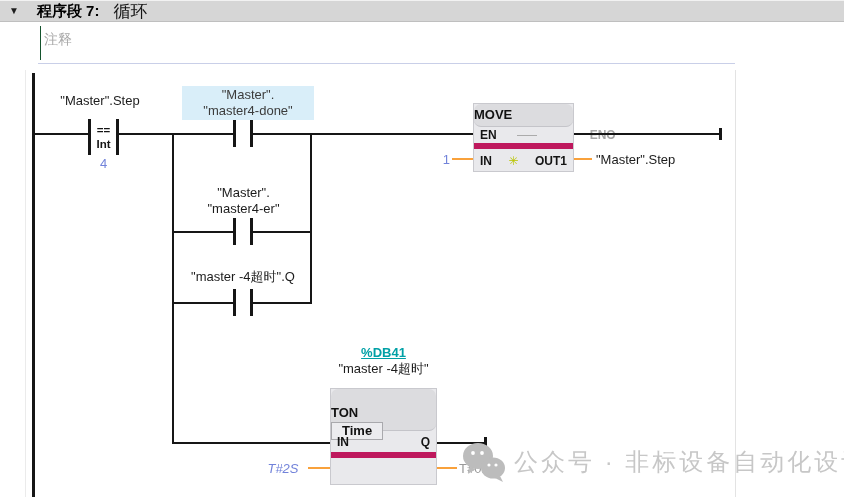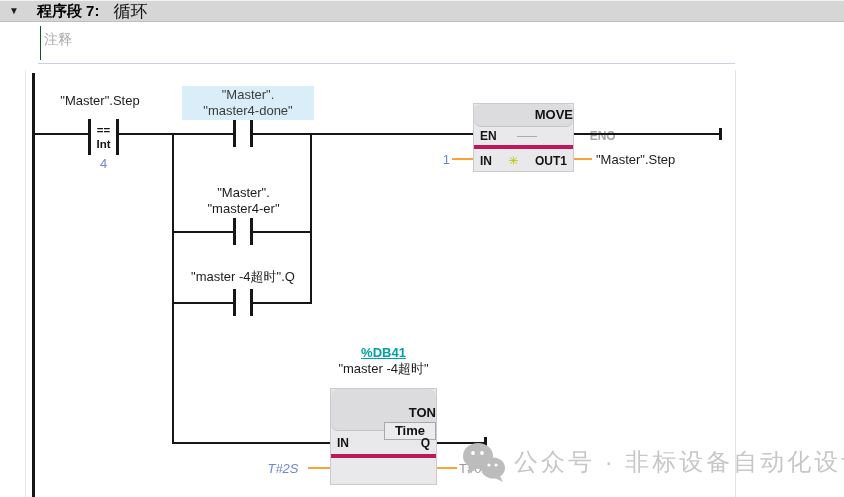--- a/index.html
+++ b/index.html
@@ -52,31 +52,31 @@
   .blue{color:var(--operand-blue);}
   .teal-txt{color:var(--teal);font-weight:bold;text-decoration:underline;}
   .gray-txt{color:var(--et-gray);}
 
   
   .block{
     background:var(--block-bg);border:1px solid var(--block-border);box-sizing:border-box;
   }
   .block-head{
     background:var(--block-header-bg);border-bottom:1px solid #c4c4c9;
-    text-align:right;font-weight:bold;font-size:13px;color:#111;border-radius:7px;
+    text-align:left;font-weight:bold;font-size:13px;color:#111;border-radius:7px;
   }
   .brow{
     display:flex;justify-content:space-between;align-items:center;
     padding:0 6px;font-size:12px;font-weight:bold;color:#141414;box-sizing:border-box;
   }
   .brow .mid{flex:1;display:flex;justify-content:center;align-items:center;}
   .eno{color:var(--eno-gray);padding-left:33px;}
   .dash{width:20px;height:1px;background:#ababab;}
   .star{color:var(--star-green);font-size:12px;font-weight:normal;}
-  .rowline{border-bottom:4px solid #be185d;gap:20px;}
+  .rowline{border-bottom:6px solid #be185d;gap:20px;}
   .type-box{
     display:inline-block;border:1px solid #a9a9ad;padding:0 10px;line-height:16px;
     font-weight:bold;font-size:13px;background:#ececef;
   }
 
   
   .watermark{
     left:462px;top:441px;display:flex;align-items:center;gap:8px;z-index:6;
   }
   .wm-text{

